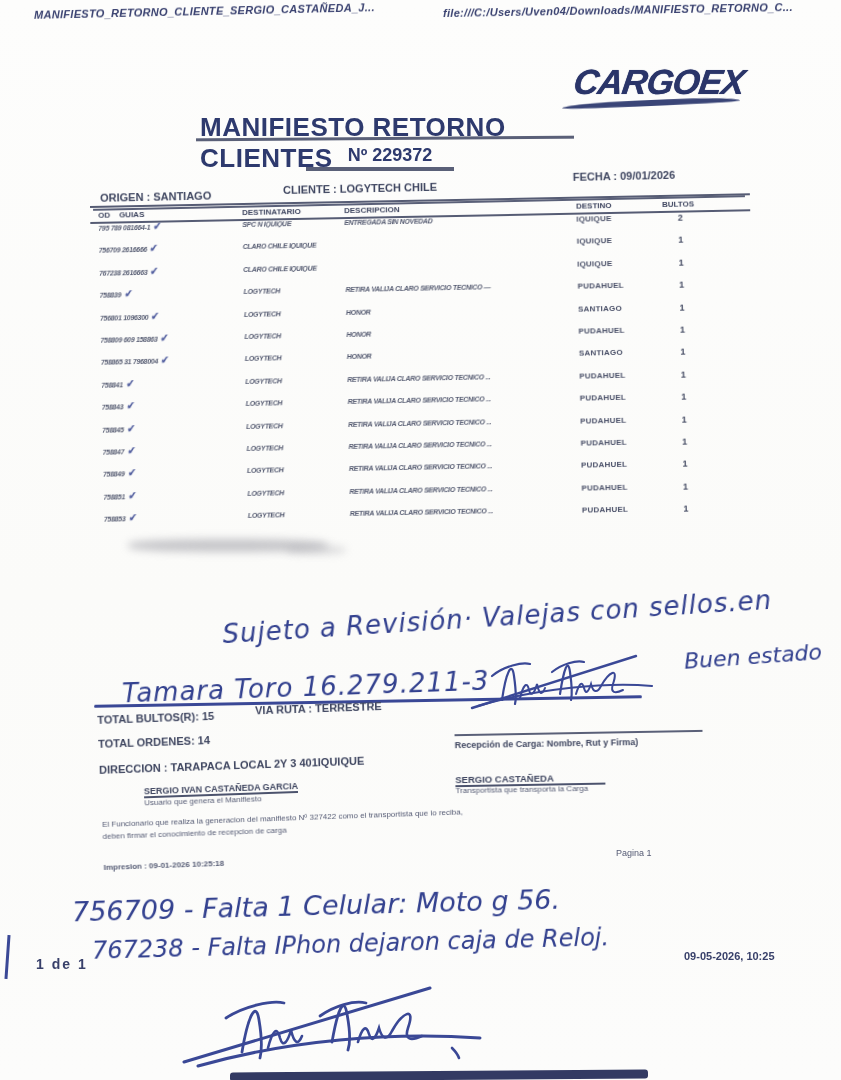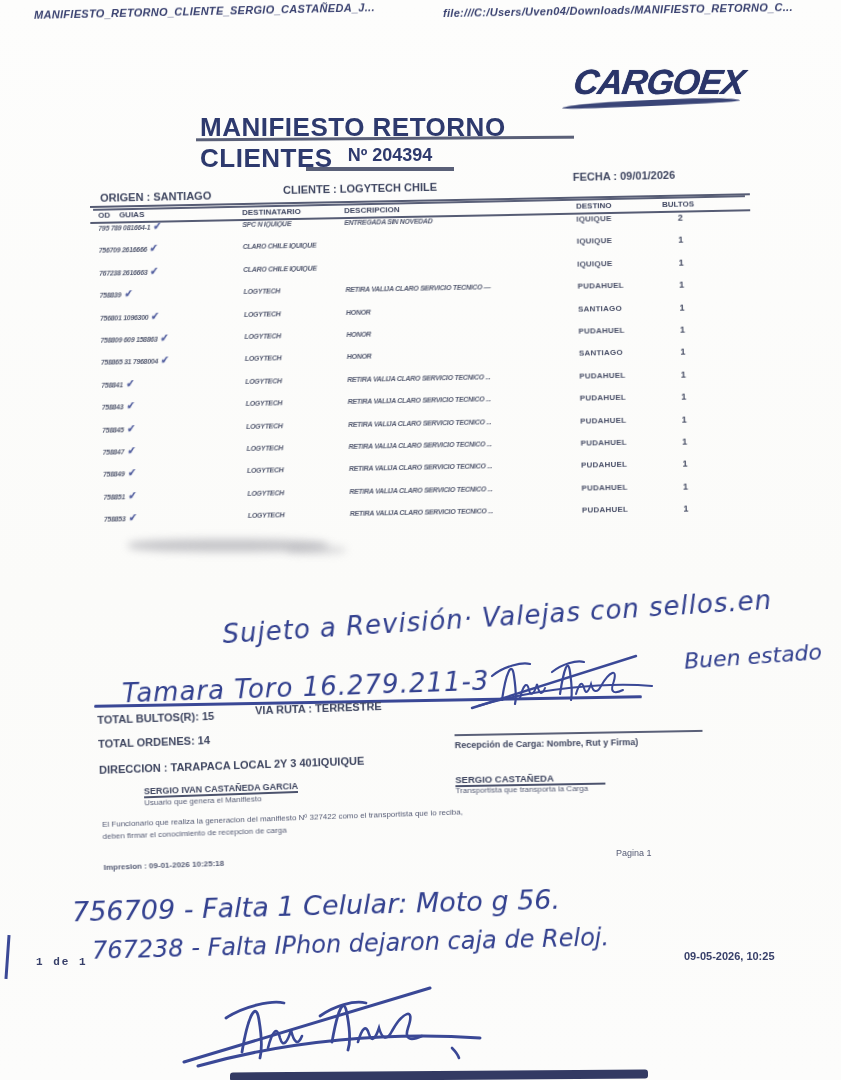--- a/index.html
+++ b/index.html
@@ -60,21 +60,21 @@
   <div class="abs print-hdr" style="left:34px; top:5px; transform:rotate(-1.3deg);">MANIFIESTO_RETORNO_CLIENTE_SERGIO_CASTAÑEDA_J...</div>
   <div class="abs print-hdr" style="left:443px; top:4px; transform:rotate(-1deg);">file:///C:/Users/Uven04/Downloads/MANIFIESTO_RETORNO_C...</div>
 
   <div class="abs" style="left:574px; top:62px;">
     <div class="logo-text">CARGOEX</div>
     <div class="logo-swoosh" style="width:178px; margin-left:-12px; margin-top:-2px;"></div>
   </div>
 
   <div class="abs doc-title" style="left:200px; top:112px; width:380px;">MANIFIESTO RETORNO CLIENTES</div>
   <div class="abs hdrline" style="left:196px; top:137px; width:378px; height:3px; transform:rotate(-.4deg);"></div>
-  <div class="abs doc-no" style="left:300px; top:145px; width:180px;">Nº 204394</div>
+  <div class="abs doc-no" style="left:300px; top:145px; width:180px;">Nº 229372</div>
   <div class="abs hdrline" style="left:306px; top:167px; width:148px; height:4px;"></div>
 
   <div class="abs" style="left:95px; top:174px; width:660px; height:28px; transform:rotate(-1.2deg);">
     <span class="abs info-label" style="left:5px; top:11px;">ORIGEN : SANTIAGO</span>
     <span class="abs info-label" style="left:188px; top:7px;">CLIENTE : LOGYTECH CHILE</span>
     <span class="abs info-label" style="left:478px; top:0px;">FECHA : 09/01/2026</span>
   </div>
   <div class="abs hdrline" style="left:93px; top:202px; width:652px; height:2px; transform:rotate(-1.2deg);"></div>
 
   <div class="abs tbl" style="left:90px; top:206px; transform:rotate(-1.1deg); transform-origin:left top;">
@@ -238,21 +238,21 @@
   <div class="abs" style="left:102px; top:820px; transform:rotate(-2deg); transform-origin:left top;">
     <div class="small-print">El Funcionario que realiza la generacion del manifiesto Nº 327422 como el transportista que lo reciba,</div>
     <div class="small-print" style="margin-top:3px;">deben firmar el conocimiento de recepcion de carga</div>
     <div class="small-print" style="margin-top:22px; font-weight:bold;">Impresion : 09-01-2026 10:25:18</div>
   </div>
   <span class="abs small-print" style="left:616px; top:848px; font-size:9px;">Pagina 1</span>
 
   <div class="abs ink" style="left:72px; top:890px; font-size:27px; transform:rotate(-1.5deg);">756709 - Falta 1 Celular: Moto g 56.</div>
   <div class="abs ink" style="left:92px; top:930px; font-size:24px; transform:rotate(-1.5deg);">767238 - Falta IPhon dejaron caja de Reloj.</div>
 
-  <span class="abs foot-ts" style="left:36px; top:956px; font-size:11px; letter-spacing:2px; filter:blur(.4px);font-family:Liberation Mono, monospace;">1 de 1</span>
+  <span class="abs foot-ts" style="left:36px; top:956px; font-size:14px; letter-spacing:2px; filter:blur(.4px);">1 de 1</span>
   <span class="abs foot-ts" style="left:684px; top:950px;">09-05-2026, 10:25</span>
   <div class="abs" style="left:6px; top:935px; width:3px; height:44px; background:#3a4896; transform:rotate(4deg); filter:blur(.4px);"></div>
 
   <svg class="abs" style="left:180px; top:978px;" width="330" height="96" viewBox="0 0 330 96">
     <path d="M4,84 L250,10" stroke-width="3"></path>
     <path d="M62,74 C 68,38 76,22 79,42 C 82,60 82,72 80,80" stroke-width="2.8"></path>
     <path d="M46,40 C 64,28 92,22 104,25" stroke-width="2.8"></path>
     <path d="M88,70 c 4,-16 9,-23 12,-10 c 3,11 8,3 11,-8 c 3,13 7,16 11,6" stroke-width="2.6"></path>
     <path d="M152,64 C 158,30 164,18 167,36 C 170,52 170,66 168,72" stroke-width="2.8"></path>
     <path d="M140,38 C 154,28 174,22 186,25" stroke-width="2.8"></path>

